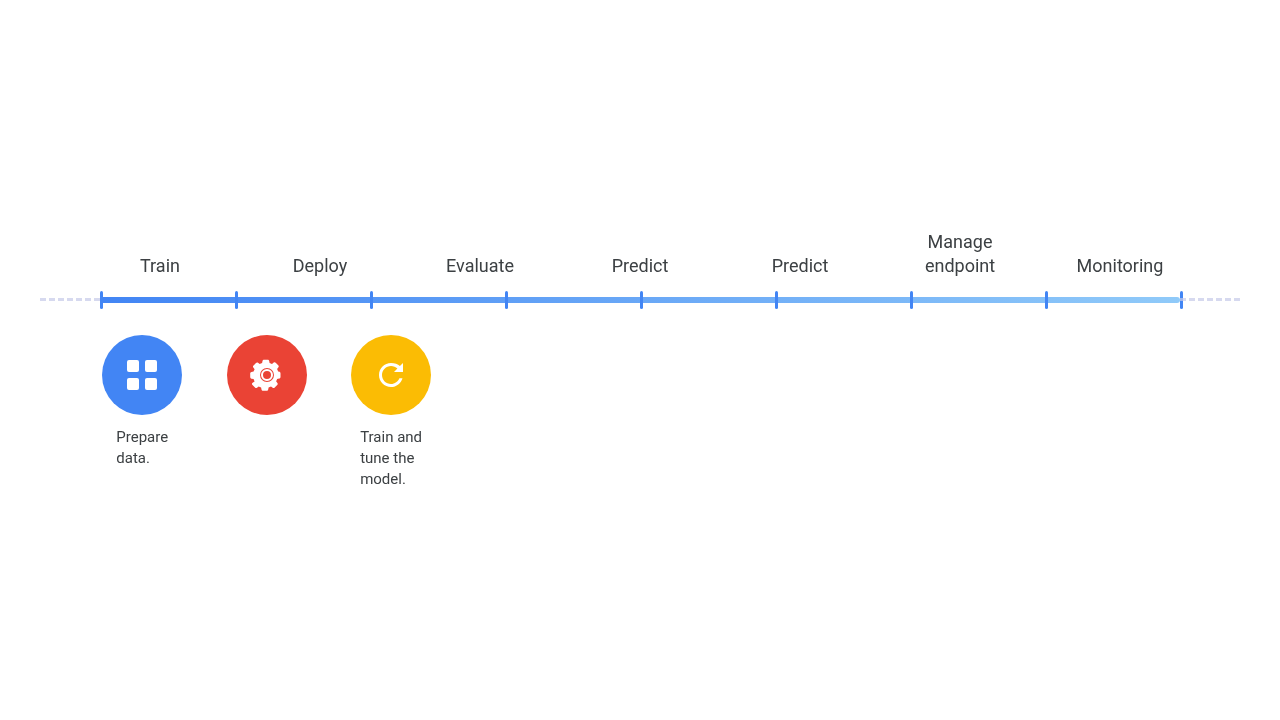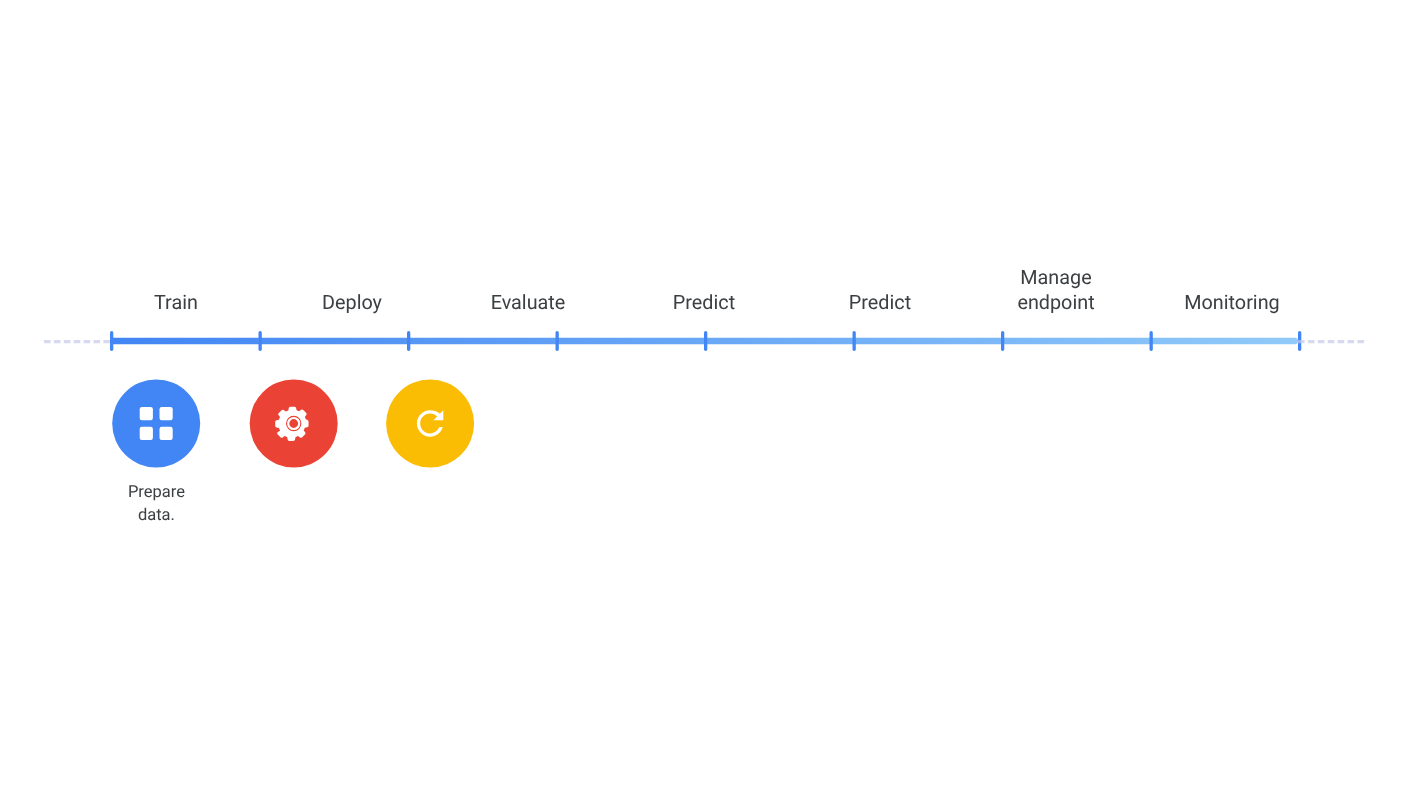--- a/index.html
+++ b/index.html
@@ -132,21 +132,21 @@
     }
 
     .icon-circle.yellow {
       background: #fbbc04;
     }
 
     .icon-label {
       margin-top: 12px;
       font-size: 15px;
       color: #3c4043;
-      text-align: center;
+      text-align: left;
       line-height: 1.4;
     }
 
     
     svg {
       width: 40px;
       height: 40px;
       fill: white;
     }
   </style>
@@ -220,20 +220,21 @@
         </svg>
       </div>
     </div>
 
     <div class="icon-item">
       <div class="icon-circle yellow">
         <svg viewBox="0 0 40 40">
           <path d="M20 8c-6.6 0-12 5.4-12 12s5.4 12 12 12c5.5 0 10.1-3.7 11.5-8.8h-3.1C27.1 26.3 23.8 29 20 29c-5 0-9-4-9-9s4-9 9-9c2.5 0 4.7 1 6.4 2.6L23 17h9V8l-3.1 3.1C26.9 9.2 23.6 8 20 8z" fill="white"></path>
         </svg>
       </div>
+      <span class="icon-label">Train and<br>tune the<br>model.</span>
     </div>
 
     <div class="icon-item"></div>
     <div class="icon-item"></div>
     <div class="icon-item"></div>
     <div class="icon-item"></div>
     <div class="icon-item"></div>
     <div class="icon-item"></div>
   </div>
 

